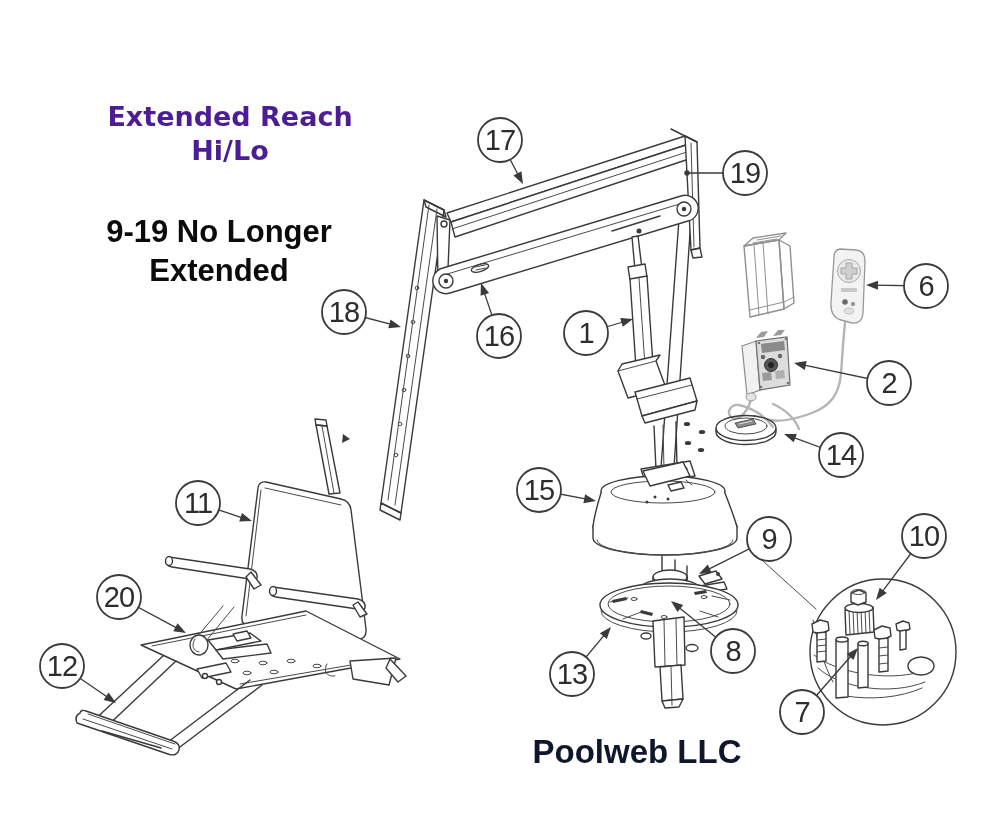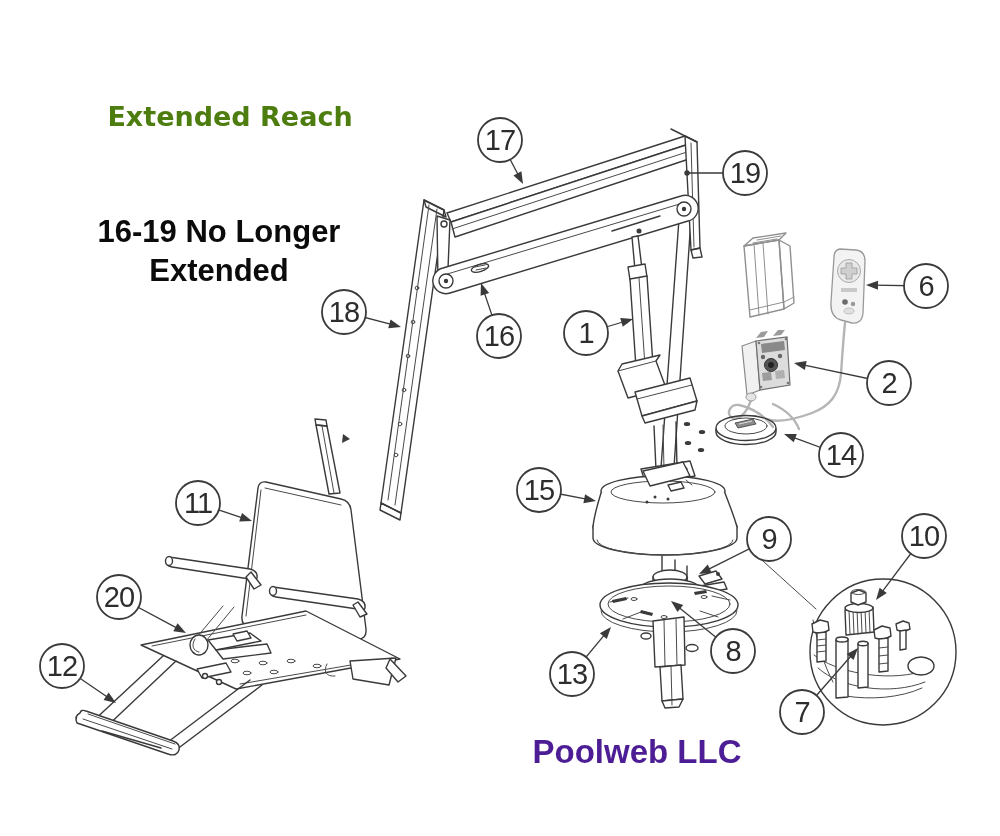--- a/index.html
+++ b/index.html
@@ -1,21 +1,21 @@
 <!DOCTYPE html>
 <html><head>
 <meta charset="utf-8">
 <style>
   html,body{margin:0;padding:0;background:#ffffff;}
   #stage{position:relative;width:1000px;height:836px;background:#fff;overflow:hidden;
          font-family:"Liberation Sans",sans-serif;}
   #art{position:absolute;left:0;top:0;}
   .heading{position:absolute;left:80px;top:100px;width:300px;text-align:center;
            font-family:"DejaVu Sans",sans-serif;font-weight:bold;font-size:27px;
-           line-height:34px;color:#4d7c0f;letter-spacing:0px;}
+           line-height:34px;color:#4c1d95;letter-spacing:0px;}
   .note{position:absolute;left:69px;top:212px;width:300px;text-align:center;
         font-family:"Liberation Sans",sans-serif;font-weight:bold;font-size:31px;
         line-height:39px;color:#0b0b0b;}
   .brand{position:absolute;left:487px;top:733px;width:300px;text-align:center;
          font-family:"Liberation Sans",sans-serif;font-weight:bold;font-size:33px;
          color:#8487c7;}
   svg .ln{fill:none;stroke:#3a3a3a;stroke-width:1.4;stroke-linejoin:round;stroke-linecap:round;}
   svg .lnt{fill:none;stroke:#4a4a4a;stroke-width:1;stroke-linejoin:round;stroke-linecap:round;}
   svg .fillw{fill:#ffffff;}
   svg .dk{fill:#3a3a3a;stroke:none;}
@@ -425,22 +425,23 @@
           <line x1="62" y1="666" x2="110.225473393753" y2="699.0433799179419" stroke="#3a3a3a" stroke-width="1.3"></line>
           <polygon points="116,703,103.55727005082494,699.9294183919163,108.64435301347109,692.5050270410273" fill="#3a3a3a"></polygon>
           <circle cx="62" cy="666" r="22" fill="#ffffff" stroke="#3a3a3a" stroke-width="1.8"></circle>
           <text x="62" y="676" class="callout-num">12</text>
         </g>
       </g>
   </svg>
 
   <div class="heading">
     <div>Extended Reach</div>
+    <div>Hi/Lo</div>
   </div>
 
   <div class="note">
-      <div>16-19 No Longer</div>
+      <div>9-19 No Longer</div>
       <div>Extended</div>
     </div>
 
-  <div class="brand" style="color: #4c1d95;">Poolweb LLC</div>
+  <div class="brand" style="color: #0f172a;">Poolweb LLC</div>
 
 </div>
 
 </body></html>

